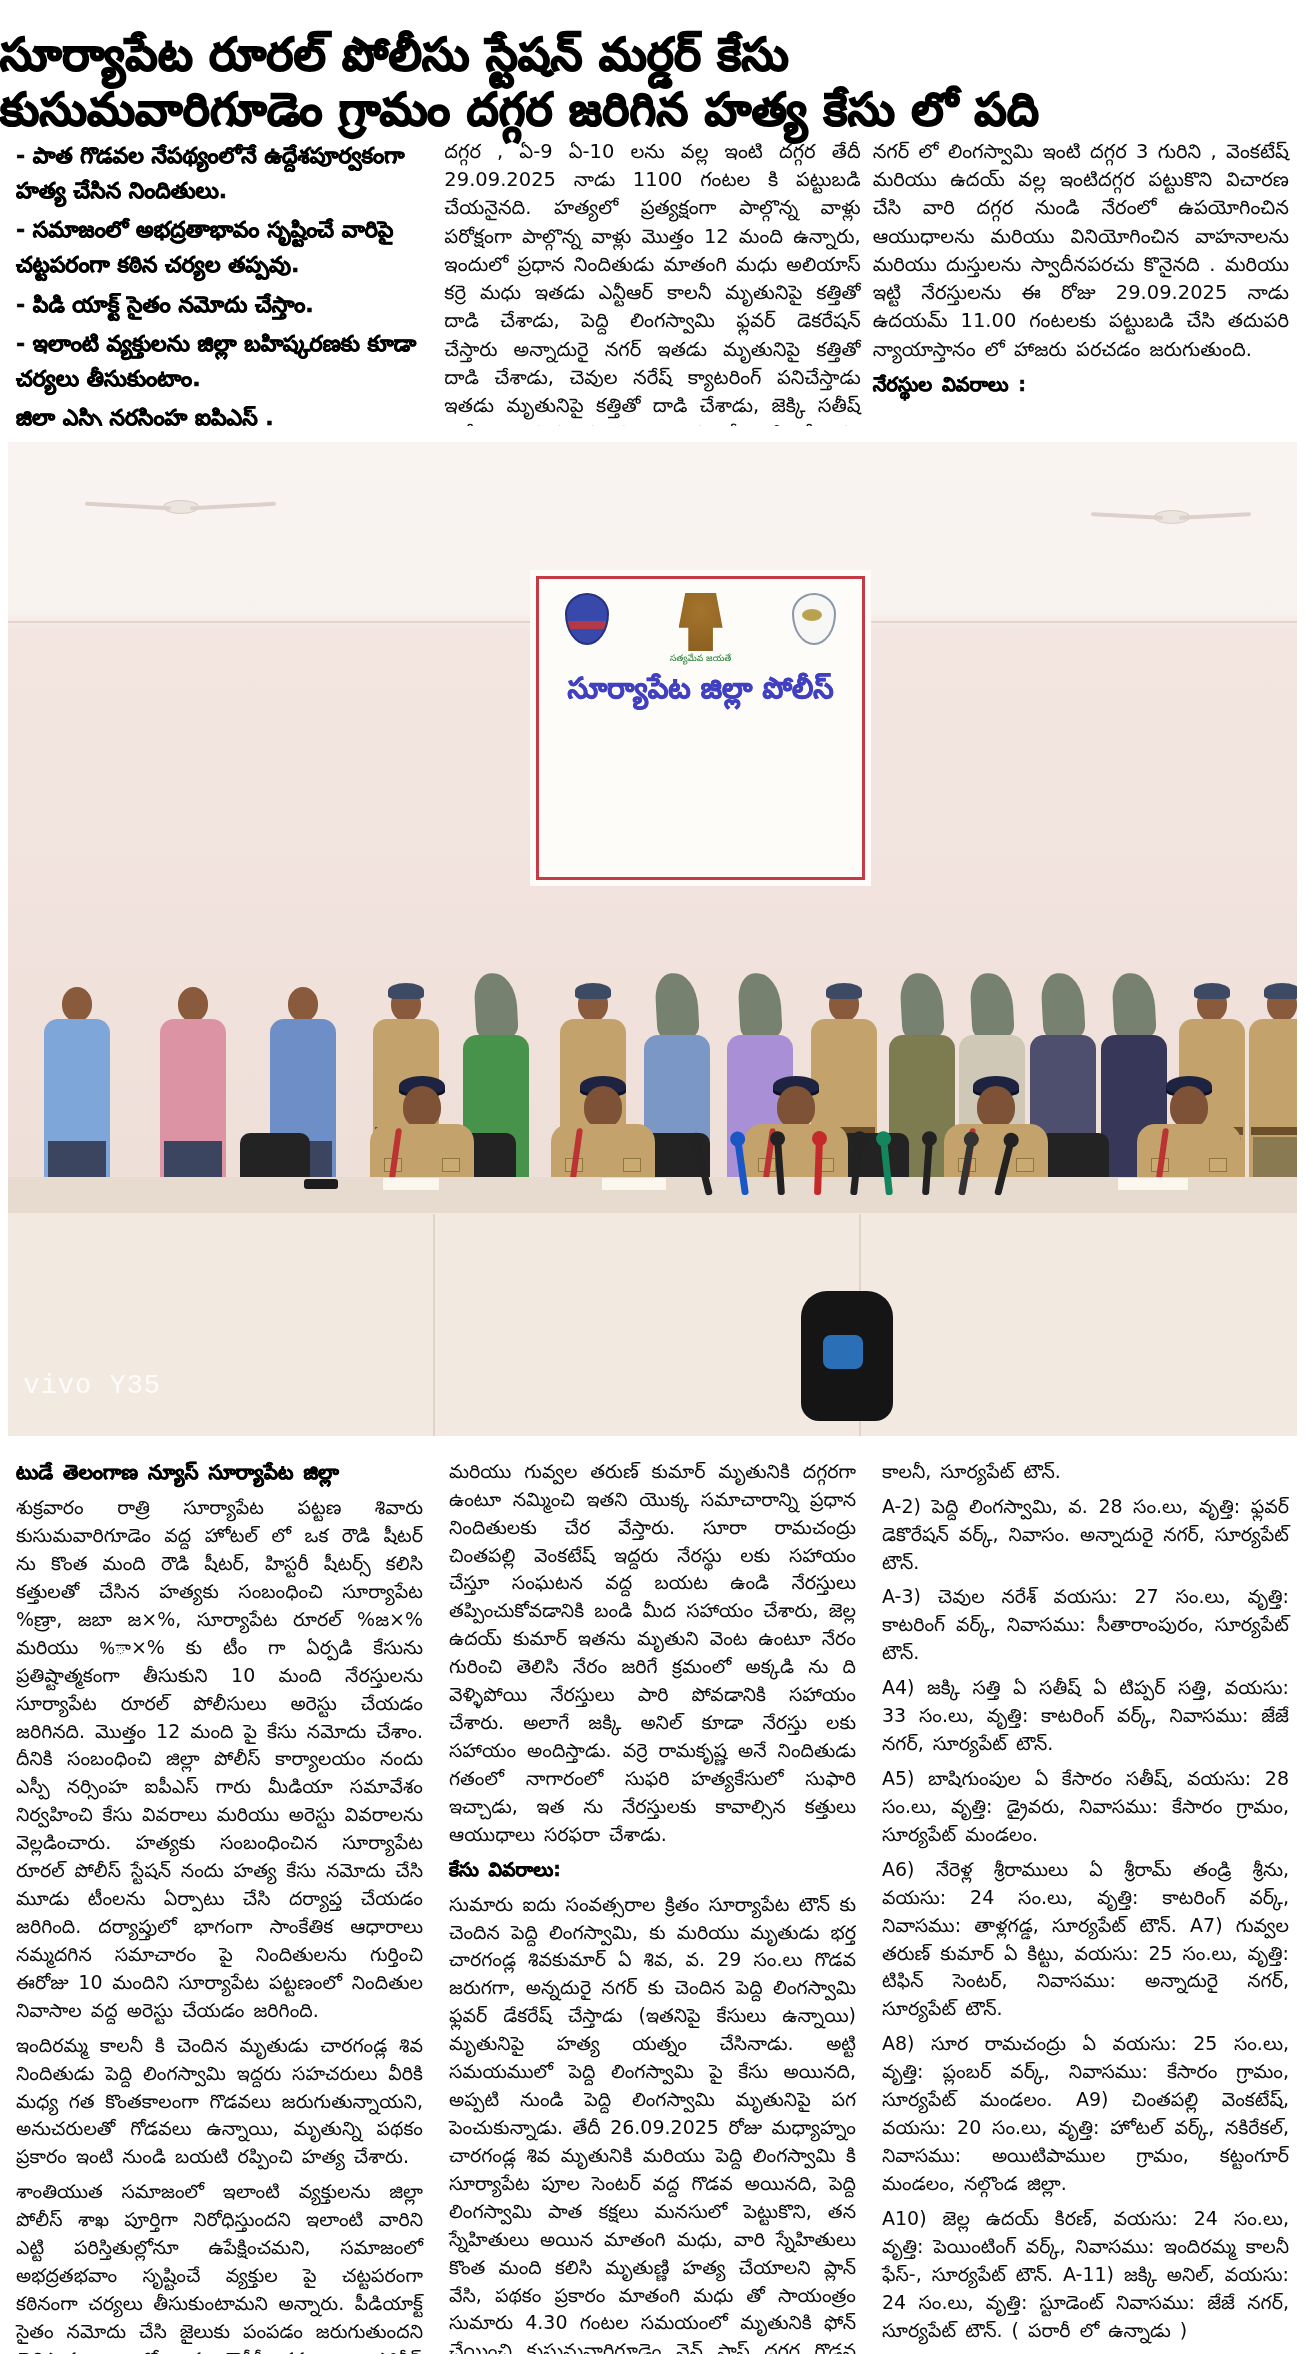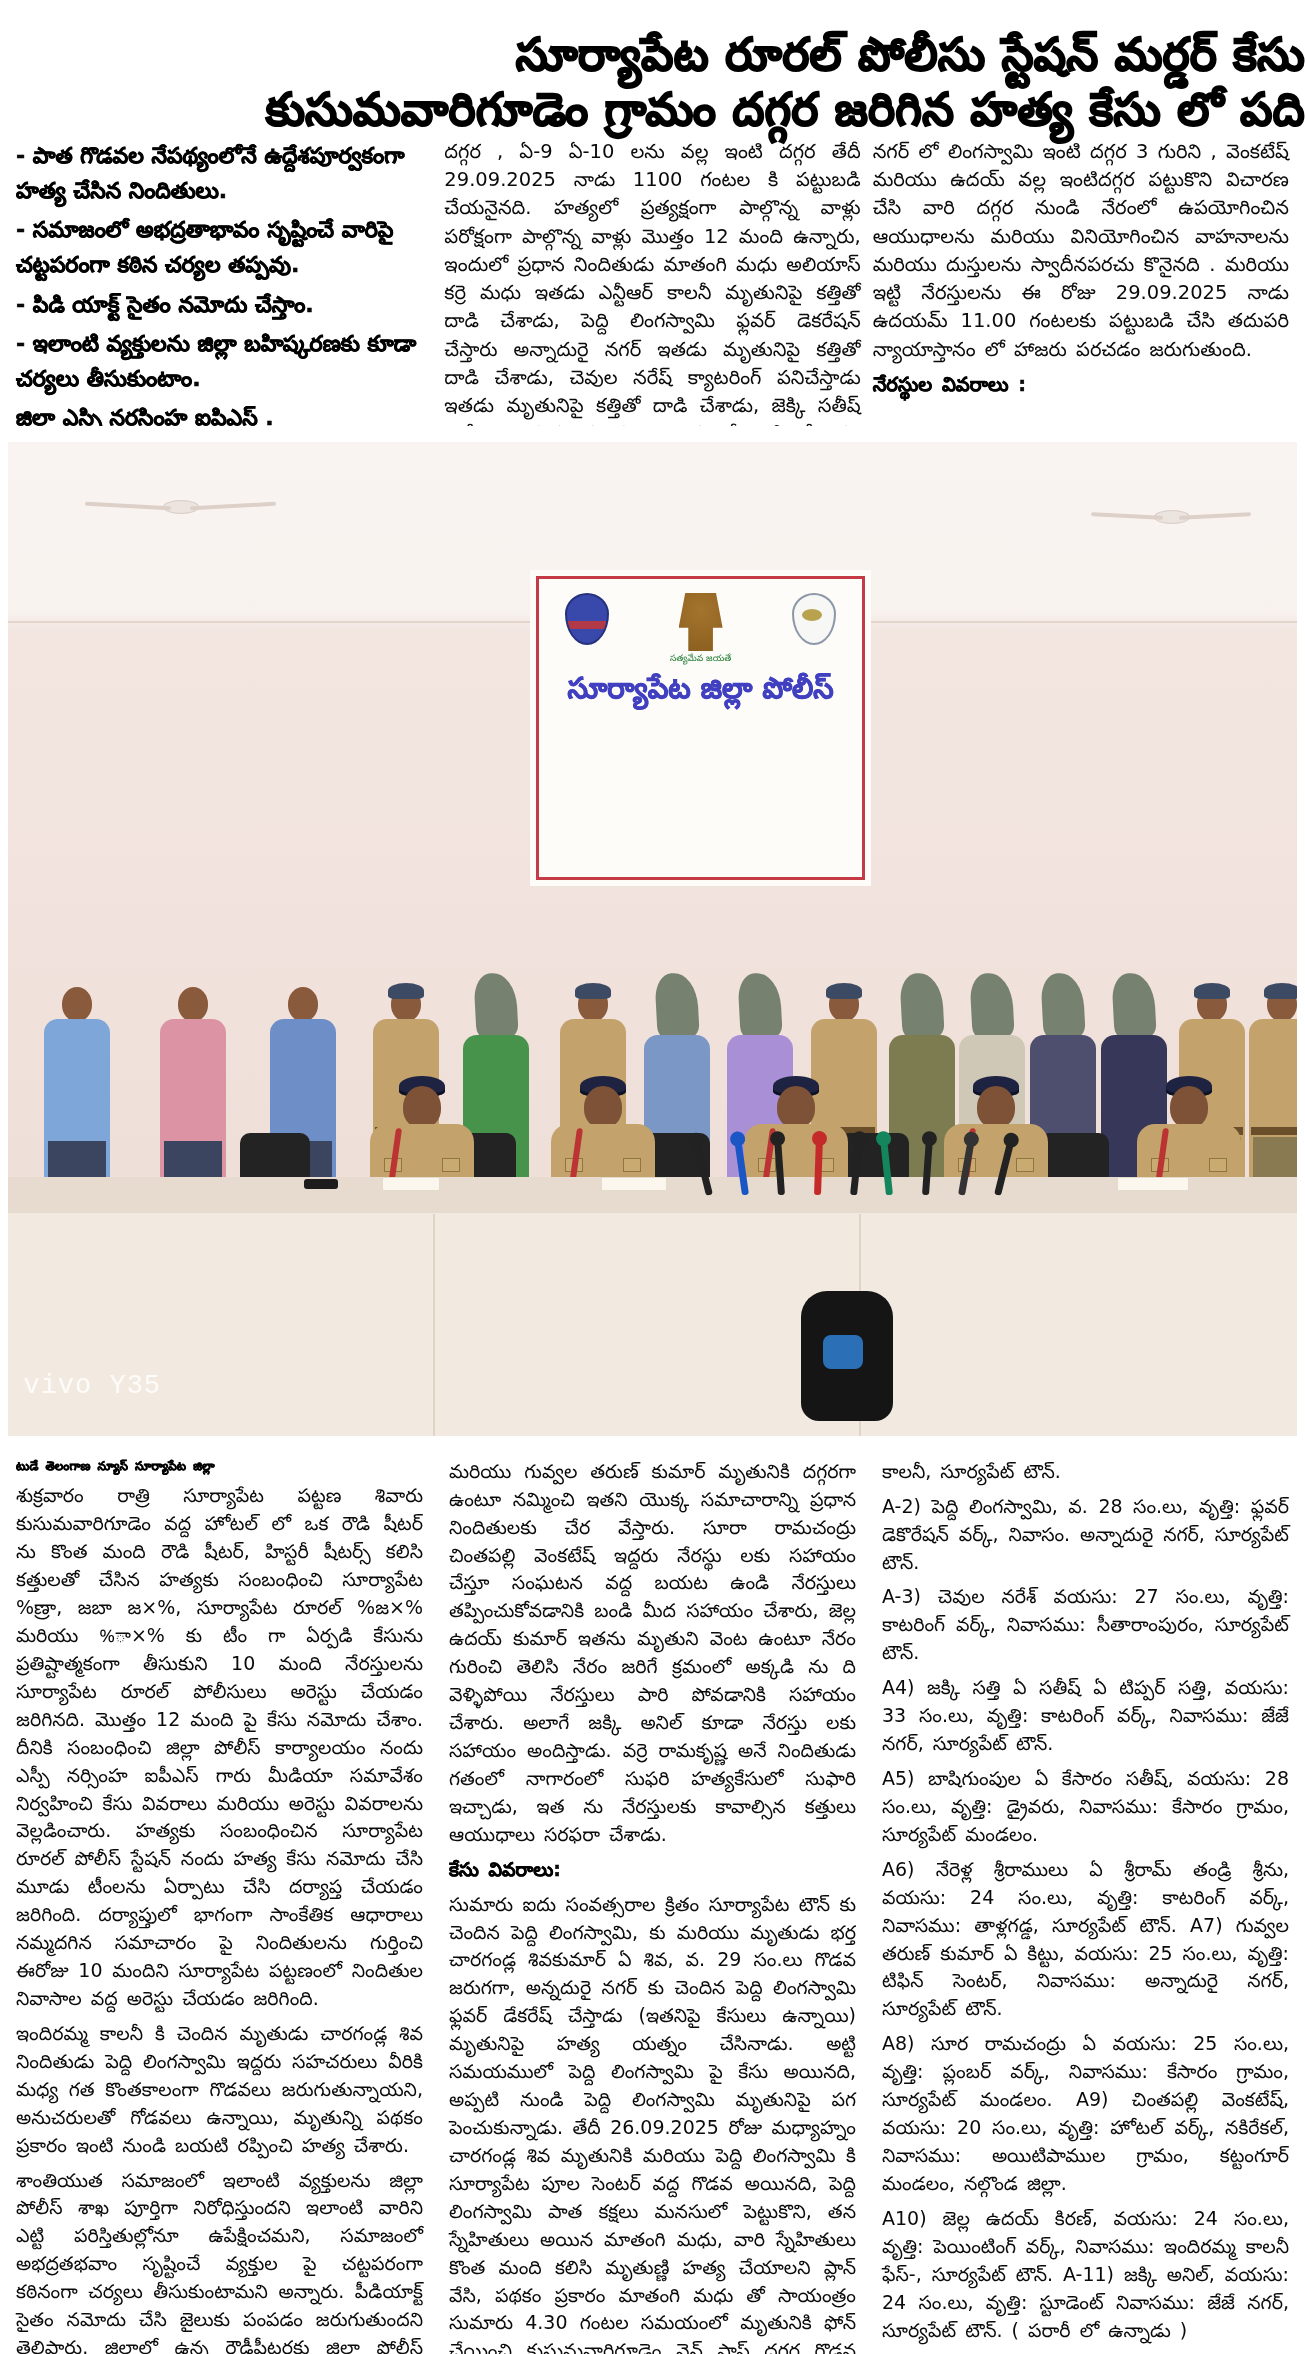--- a/index.html
+++ b/index.html
@@ -3,37 +3,37 @@
 <meta charset="utf-8">
 <style>
   html,body{margin:0;padding:0;background:#ffffff;}
   .page{
     width:1305px;height:2354px;position:relative;overflow:hidden;
     background:#ffffff;color:#0a0a0a;
     font-family:"DejaVu Sans", sans-serif;
   }
   
   .masthead{
-    padding-top:28px;text-align:right;color:#000;
+    padding-top:28px;text-align:left;color:#000;
     font-weight:bold;font-size:45px;line-height:1.22;letter-spacing:.5px;
     -webkit-text-stroke:1.6px #000;
   }
   
   .cols{display:flex;gap:26px;padding:0 16px;box-sizing:border-box;}
   .col{flex:1;min-width:0;text-align:justify;}
   .col p{margin:0 0 7px 0;}
   .cols-top{height:288px;overflow:hidden;gap:12px;}
   .bullets{font-size:22px;font-weight:bold;line-height:1.6;text-align:left;-webkit-text-stroke:.5px #000;}
   .bullets p{margin:0 0 4px 0;}
   .byline{margin-top:6px;}
   .bodytext{font-size:19.5px;line-height:1.45;word-spacing:3px;}
   .subhead{font-weight:bold;-webkit-text-stroke:.4px #000;}
   .cols-bottom{margin-top:22px;height:1040px;overflow:hidden;}
   .cols-bottom .bodytext{font-size:19px;line-height:1.47;}
-  .colhead{font-weight:bold;font-size:12px;-webkit-text-stroke:.5px #000;text-align:left;}
+  .colhead{font-weight:bold;font-size:20px;-webkit-text-stroke:.5px #000;text-align:left;}
   
   .photo{
     position:relative;margin:16px 8px 0;height:994px;overflow:hidden;
     background:linear-gradient(180deg,#f9f4f1 0%,#f8f2ef 17%,var(--wall) 19%,#efdfd9 72%,#f1e4de 100%);
   }
   .ceiling-line{position:absolute;left:0;right:0;top:18%;height:2px;background:#e3d4cd;}
   .fan{position:absolute;height:14px;}
   .fan .hub{position:absolute;left:50%;top:4px;width:34px;height:12px;margin-left:-17px;border-radius:50%;background:#ece4df;border:1px solid #d8ccc5;}
   .fan .blade{position:absolute;top:8px;height:4px;background:#ddd0c9;border-radius:3px;}
   .fan .b1{left:0;width:45%;transform:rotate(3deg);}

